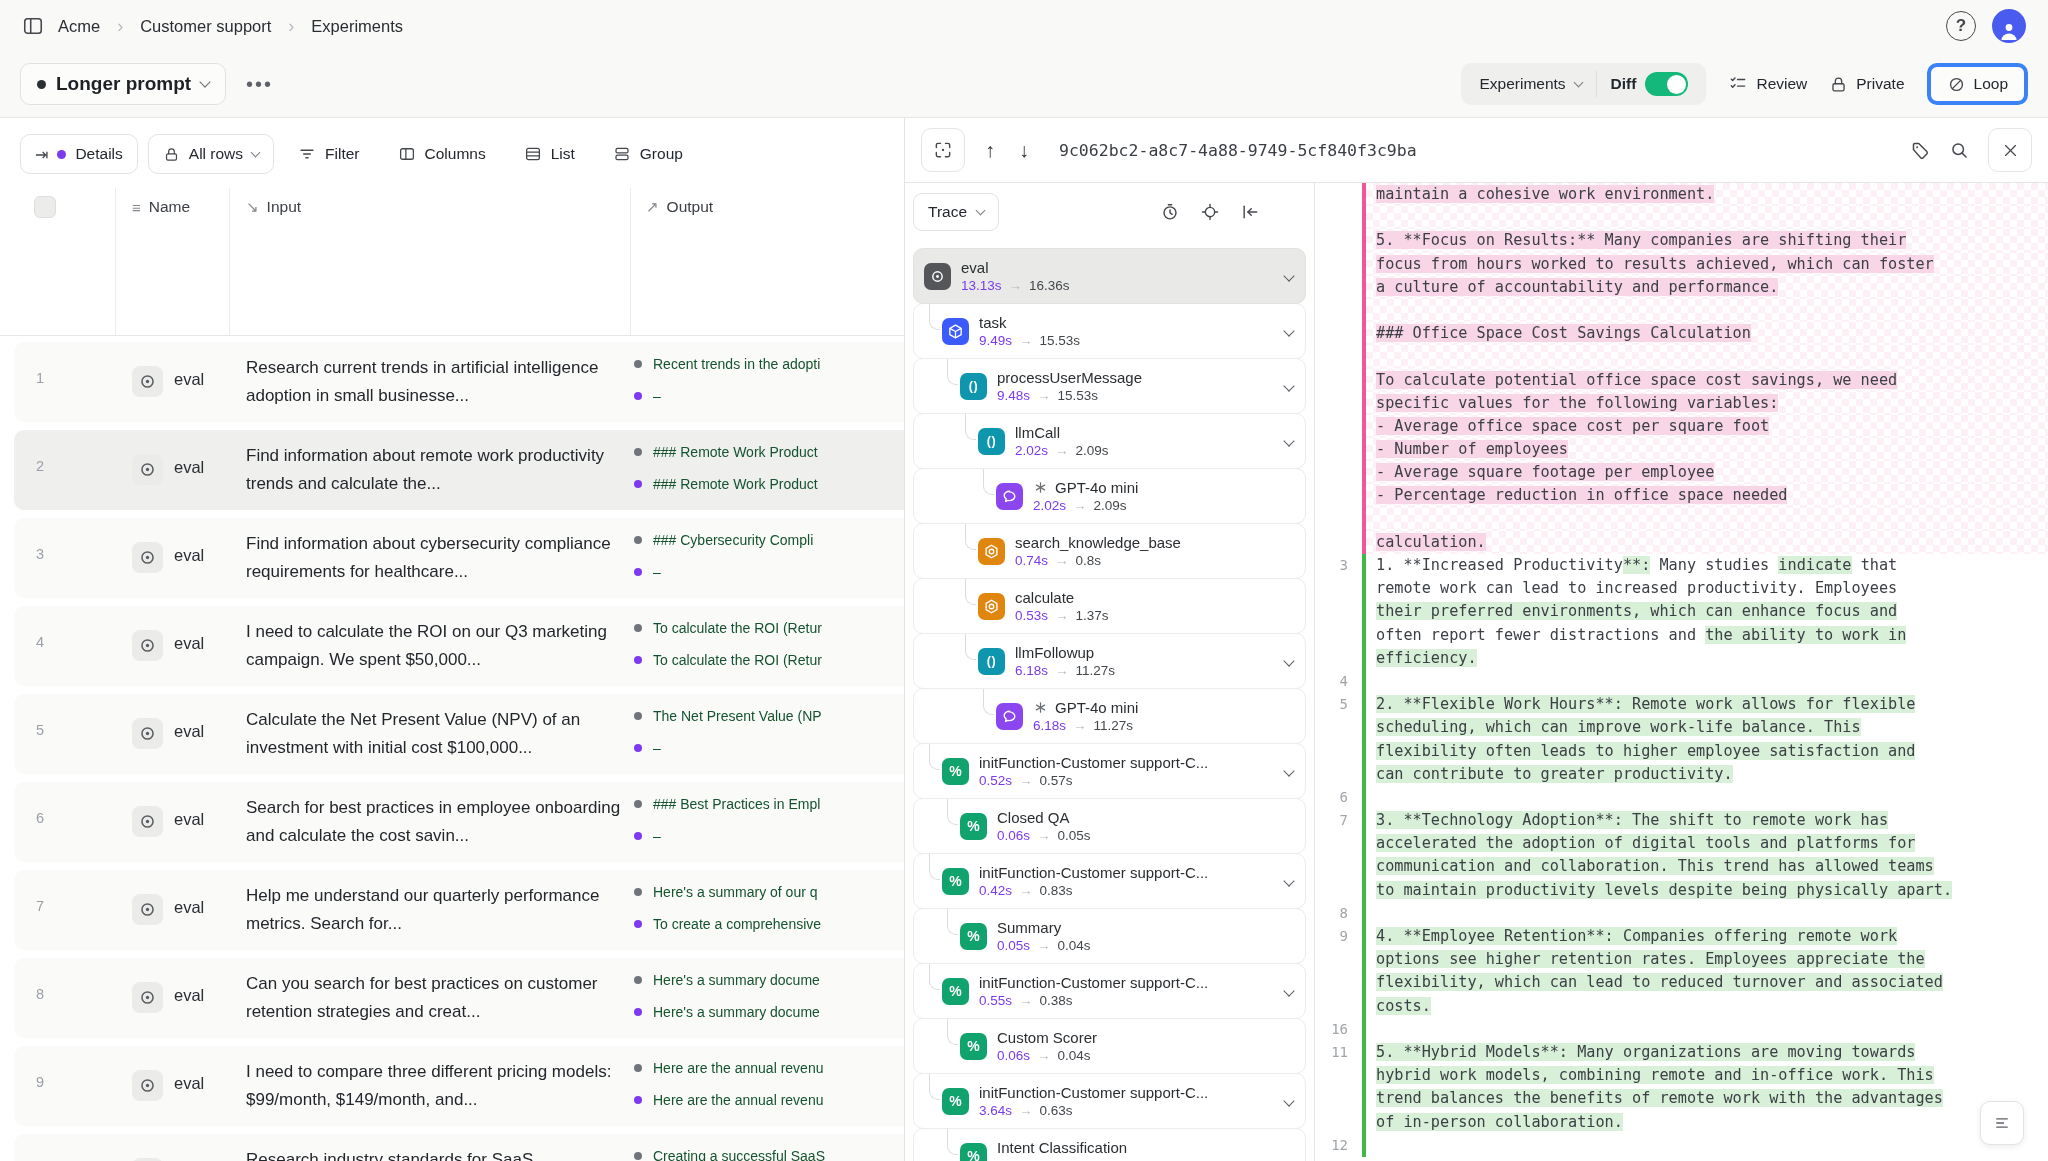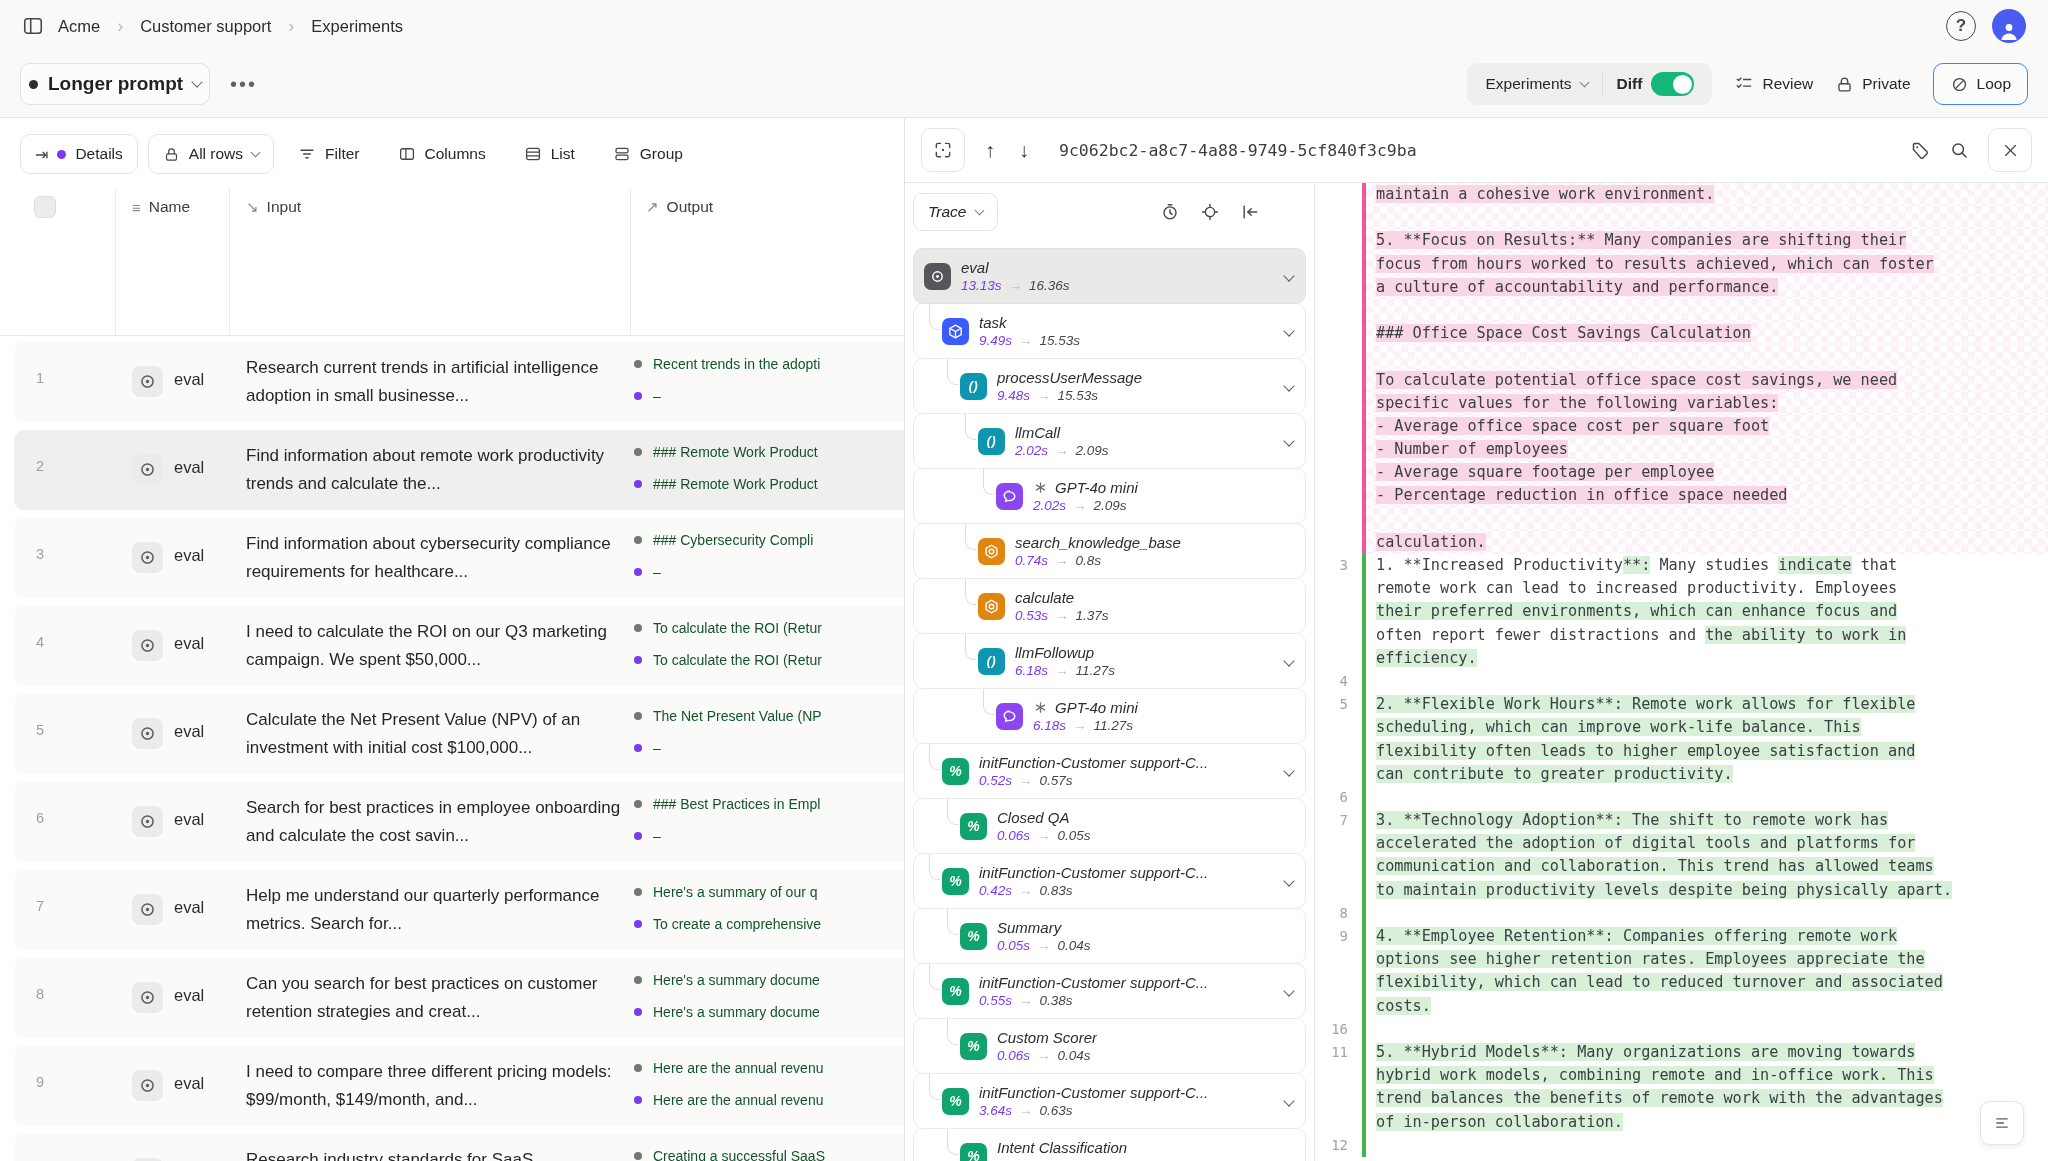--- a/index.html
+++ b/index.html
@@ -11,34 +11,34 @@
   
   .chrome { position:absolute; top:0; left:0; right:0; height:118px; background:#f9f9f8; border-bottom:1px solid #e6e6e4; }
   .topbar { height:52px; display:flex; align-items:center; padding:0 22px; gap:14px; }
   .crumb { font-size:16.5px; color:#2a2e33; }
   .crumb-sep { color:#b8bbc0; font-size:18px; padding:0 3px; }
   .topbar-right { margin-left:auto; display:flex; align-items:center; gap:16px; }
   .help-btn { width:30px; height:30px; border:1.8px solid #45484d; border-radius:50%; display:flex; align-items:center; justify-content:center; font-size:17px; font-weight:bold; color:#45484d; }
   .avatar { width:34px; height:34px; border-radius:50%; background:#4a5bf0; display:flex; align-items:flex-end; justify-content:center; overflow:hidden; }
 
   .titlebar { height:64px; display:flex; align-items:center; padding:0 20px; gap:12px; }
-  .title-pill { display:flex; align-items:center; gap:10px; height:42px; padding:0 8px; background:#fcfcfb; border:1px solid #e2e2e0; border-radius:10px; }
+  .title-pill { display:flex; align-items:center; gap:10px; height:42px; padding:0 16px; background:#fcfcfb; border:1px solid #e2e2e0; border-radius:10px; }
   .title-dot { width:9px; height:9px; border-radius:50%; background:#2b2f33; }
   .title-text { font-size:19px; font-weight:700; color:#1e2226; }
   .chev { width:8px; height:8px; border-right:1.8px solid #6a6e73; border-bottom:1.8px solid #6a6e73; transform:rotate(45deg); margin-top:-4px; }
   .more-btn { font-size:20px; color:#5f6368; letter-spacing:2px; padding:6px 8px; }
   .title-right { margin-left:auto; display:flex; align-items:center; gap:22px; }
   .seg-group { display:flex; align-items:center; background:#efefed; border-radius:10px; height:42px; padding:0 4px; }
   .seg-item { display:flex; align-items:center; gap:9px; padding:0 14px; font-size:15.5px; color:#23272e; }
   .seg-div { width:1px; height:26px; background:#dcdcda; }
   .seg-item b { font-weight:700; }
   .toggle { width:43px; height:24px; border-radius:13px; background:#14b87a; position:relative; }
   .toggle-knob { position:absolute; right:2.5px; top:2.5px; width:19px; height:19px; background:#fff; border-radius:50%; }
   .text-btn { display:flex; align-items:center; gap:8px; font-size:15.5px; color:#23272e; }
-  .loop-btn { display:flex; align-items:center; gap:8px; font-size:15.5px; height:42px; padding:0 16px; border:1px solid #3b82f6; background:#fcfcfb; border-radius:10px; }
+  .loop-btn { display:flex; align-items:center; gap:8px; font-size:15.5px; height:42px; padding:0 16px; border:4px solid #3b82f6; background:#fcfcfb; border-radius:10px; }
 
   
   .workspace { position:absolute; top:118px; left:0; width:905px; bottom:0; background:#fff; overflow:hidden; }
   .toolbar { display:flex; align-items:center; gap:10px; padding:16px 0 0 20px; }
   .tb-btn { display:flex; align-items:center; gap:9px; height:40px; padding:0 14px; font-size:15.5px; color:#23272e; border-radius:10px; }
   .tb-outline { border:1px solid #e3e3e1; background:#fff; }
   .pdot { width:9px; height:9px; border-radius:50%; background:#7c3aed; }
   .arr-glyph { font-size:16px; color:#44474c; }
   .chev-sm { width:7px; height:7px; border-right:1.6px solid #7a7e83; border-bottom:1.6px solid #7a7e83; transform:rotate(45deg); margin-top:-3px; }
 
@@ -61,21 +61,21 @@
 
   
   .panel { position:absolute; top:118px; left:904px; right:0; bottom:0; background:#fff; border-left:1px solid #e3e3e1; display:flex; flex-direction:column; }
   .panel-header { height:65px; border-bottom:1px solid #e6e6e4; display:flex; align-items:center; padding:0 16px; gap:16px; flex:0 0 auto; }
   .sq-btn { width:44px; height:44px; border:1px solid #e5e5e3; border-radius:10px; display:flex; align-items:center; justify-content:center; background:#fff; }
   .arrow-btn { font-size:20px; color:#34383d; padding:0 4px; }
   .trace-id { font-family:"DejaVu Sans Mono", monospace; font-size:16.5px; color:#3a3e44; margin-left:10px; }
   .ph-right { margin-left:auto; display:flex; align-items:center; gap:18px; }
 
   .panel-body { flex:1; display:flex; min-height:0; }
-  .tree-pane { width:409px; flex:0 0 auto; padding:10px 8px 0 8px; overflow:hidden;font-style:italic; }
+  .tree-pane { width:409px; flex:0 0 auto; padding:10px 8px 0 8px; overflow:hidden; }
   .trace-toolbar { display:flex; align-items:center; padding-right:46px; margin-bottom:18px; }
   .trace-dd { display:flex; align-items:center; gap:10px; height:38px; padding:0 14px; border:1px solid #e3e3e1; border-radius:9px; font-size:15.5px; color:#23272e; background:#fff; }
   .tt-icons { margin-left:auto; display:flex; align-items:center; gap:20px; }
 
   .tree-row { position:relative; height:56px; margin-top:-1px; border:1px solid #ececea; border-radius:10px; background:#fff; display:flex; align-items:center; padding-right:12px; }
   .tree-row.sel { background:#e9e9e7; border-color:#e2e2e0; z-index:1; }
   .tree-row .elbow { position:absolute; width:11px; height:26px; top:0px; border-left:1.5px solid #dcdcda; border-bottom:1.5px solid #dcdcda; border-bottom-left-radius:9px; }
   .node-ic { width:27px; height:27px; border-radius:7px; flex:0 0 auto; display:flex; align-items:center; justify-content:center; margin-right:10px; color:#fff; font-weight:700; }
   .node-ic.fn { font-size:12.5px; letter-spacing:0.5px; }
   .node-ic.score { font-size:14px; }

